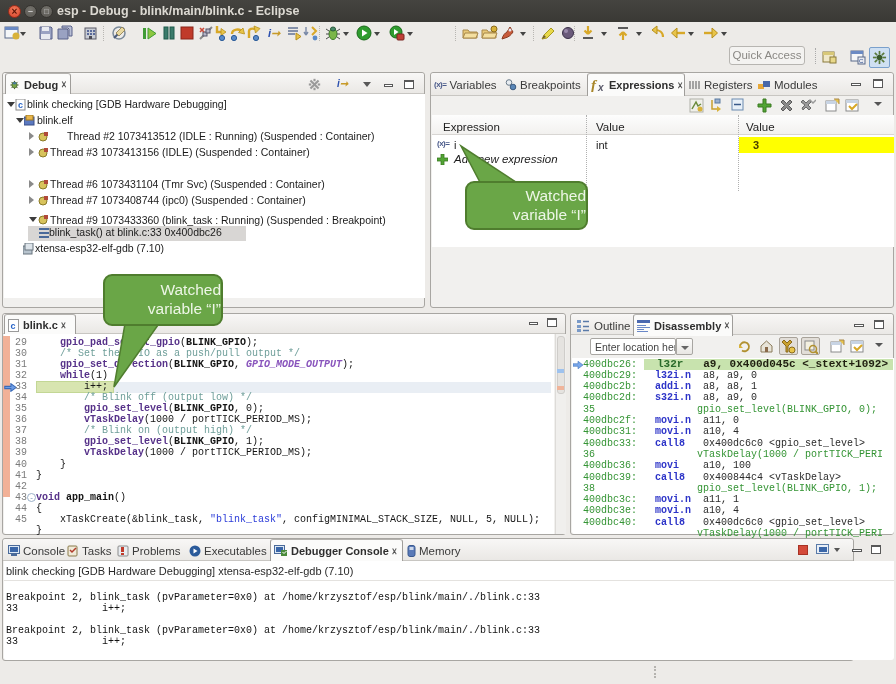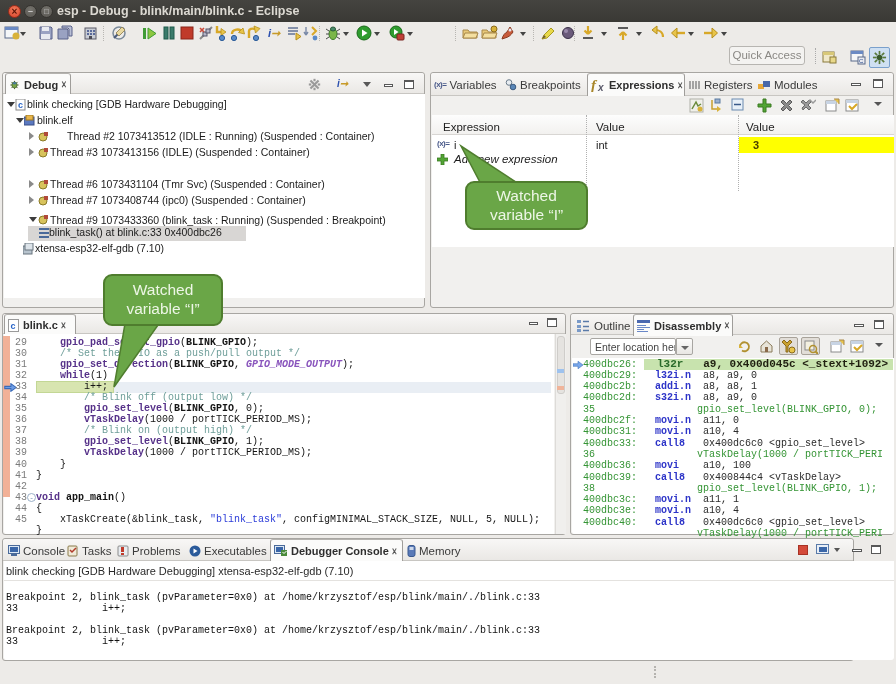--- a/index.html
+++ b/index.html
@@ -5,21 +5,21 @@
 body{position:relative}
 .a{position:absolute}
 .panel{position:absolute;background:#f1f0ee;border:1px solid #a8a6a2;border-radius:3px}
 .tabbar{position:absolute;left:0;right:0;top:0;height:21px;background:linear-gradient(#f8f7f6,#eae8e5);border-bottom:1px solid #c8c6c2;border-radius:3px 3px 0 0}
 .tab{position:absolute;top:0;height:22px;background:#fbfbfa;border:1px solid #9f9d9a;border-top:1px solid #b5b3af;border-bottom:none;border-radius:3px 3px 0 0;display:flex;align-items:center;font-size:11px;font-weight:bold;color:#2e2e2e;padding:0 3px;white-space:nowrap;overflow:hidden}
 .itab{position:absolute;font-size:11.5px;color:#3a3a3a;display:flex;align-items:center;height:21px;white-space:nowrap}
 .white{position:absolute;background:#fff}
 .mono{font-family:"Liberation Mono",monospace;font-size:10px;line-height:11px;white-space:pre}
 .x{color:#555;font-size:10px;font-weight:bold;margin-left:3px}
 .tab svg,.itab svg{flex:0 0 auto}
-.co{position:absolute;background:#6aa647;border:2px solid #4f7d2e;border-radius:9px;color:#edf6e6;text-align:center;font-size:15.5px;z-index:50}
+.co{position:absolute;background:#6aa647;border:2px solid #4f7d2e;border-radius:9px;color:#edf6e6;text-align:right;font-size:15.5px;z-index:50}
 svg{position:absolute}
 .trow{position:absolute;left:0;width:100%;height:15.5px}
 .trow span{position:absolute;top:1.5px;white-space:nowrap}
 .trow .ic{width:11px;height:13px;top:2px}
 .te{position:absolute;top:5px;width:0;height:0;border-left:4px solid transparent;border-right:4px solid transparent;border-top:5px solid #3c3c3c}
 .tc{position:absolute;top:3px;width:0;height:0;border-top:4px solid transparent;border-bottom:4px solid transparent;border-left:5px solid #8a8a8a}
 .fn{color:#563189}
 .cm{color:#6e9e99}
 .mc{color:#8a56bd;font-weight:bold}
 .st{color:#2a3bd8}

